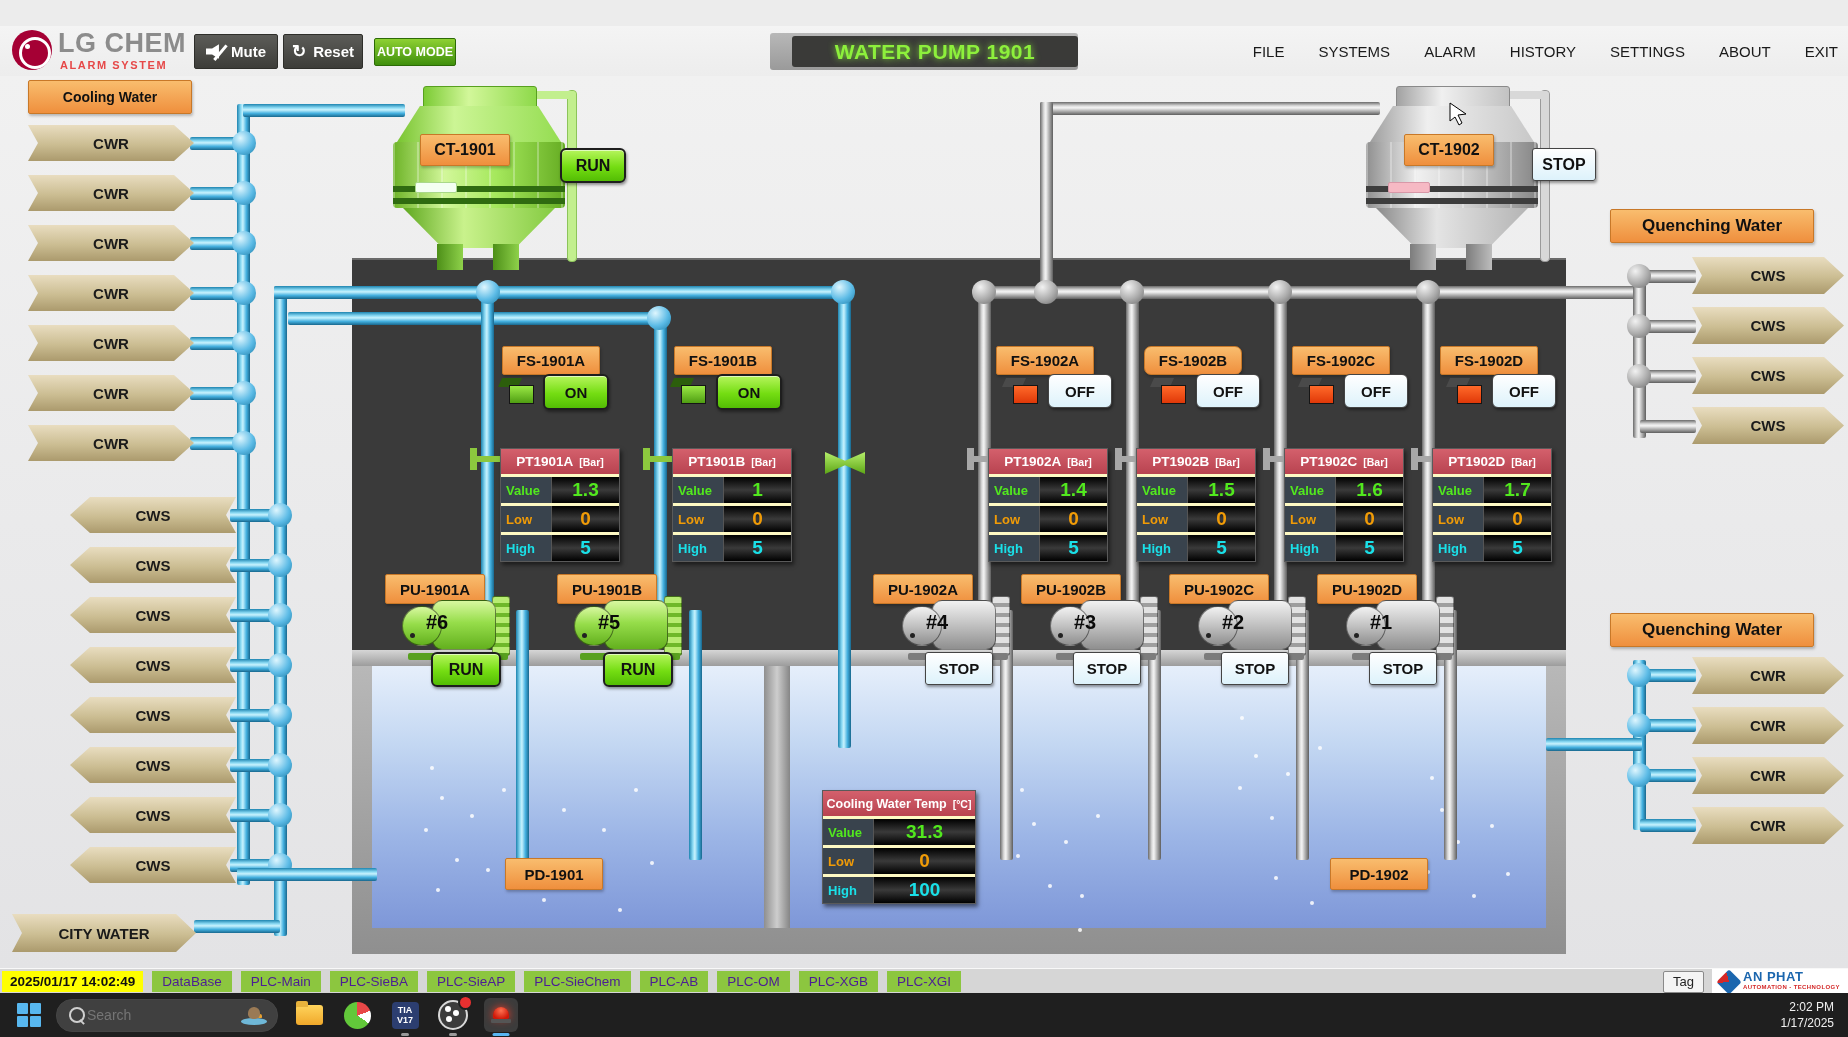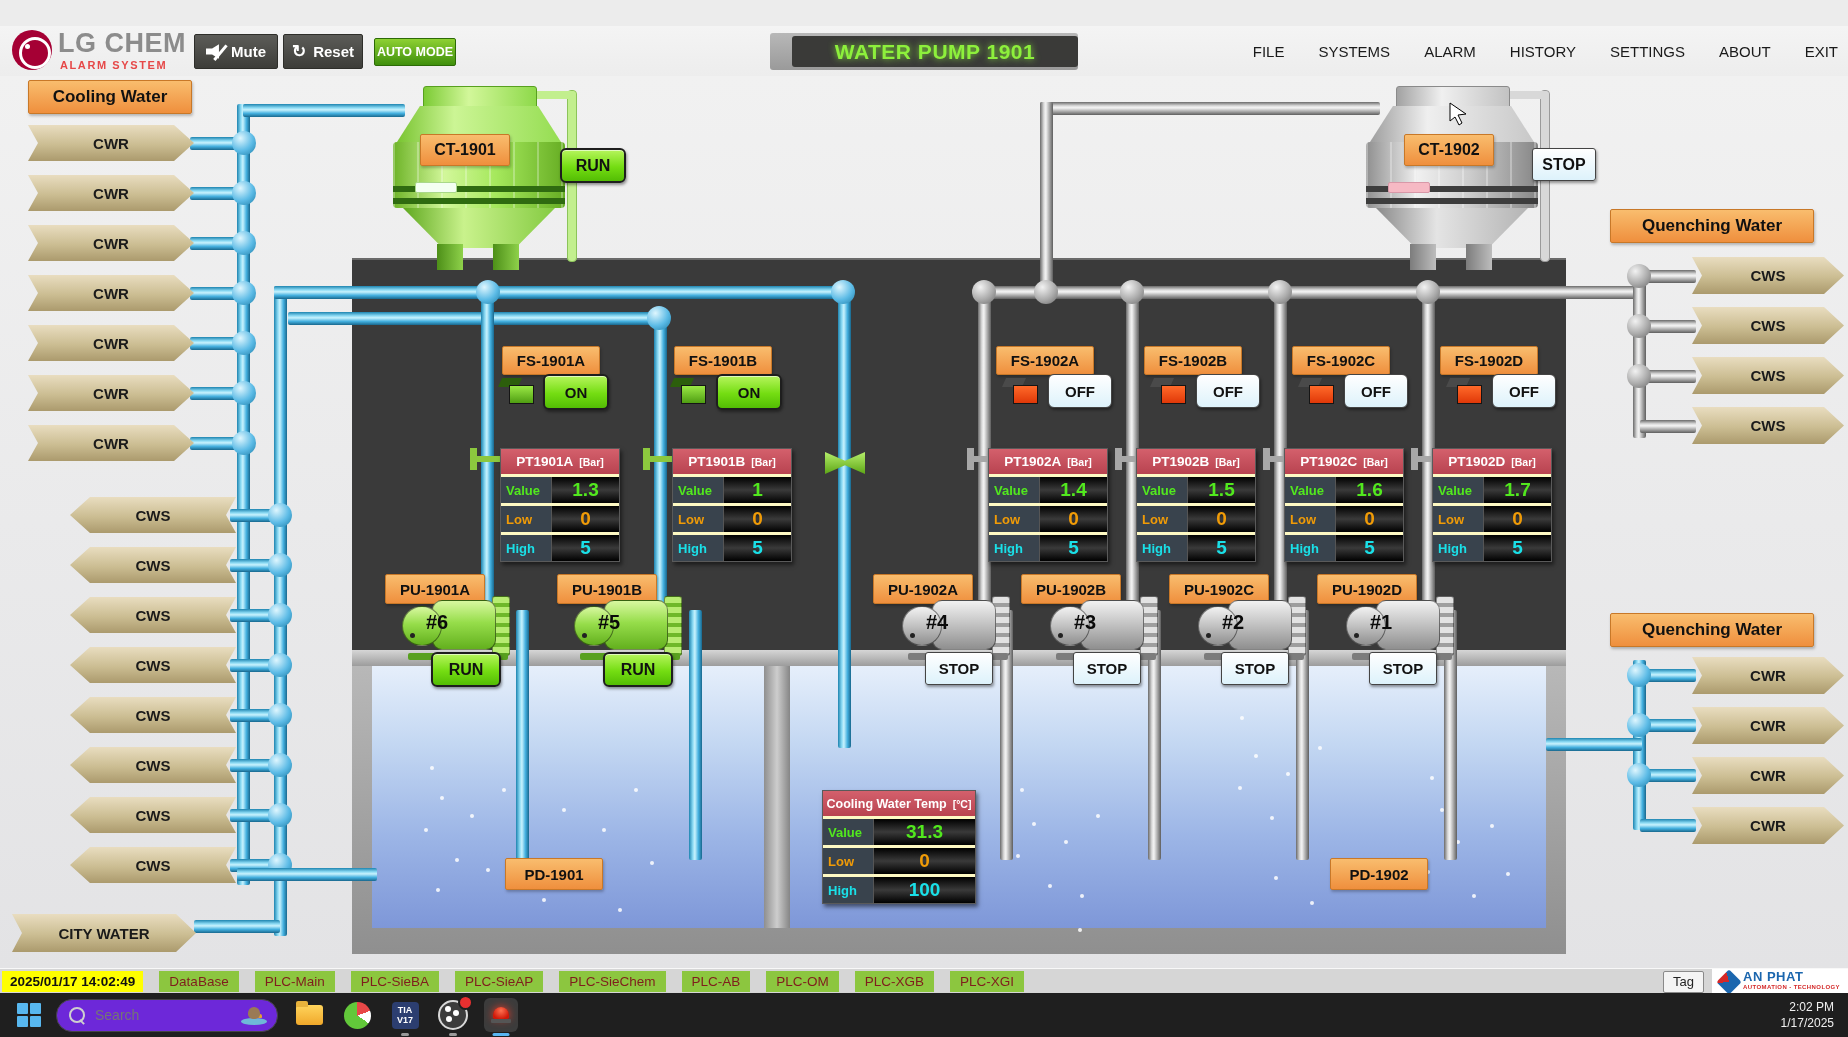--- a/index.html
+++ b/index.html
@@ -141,36 +141,36 @@
   .pump.green .p-flange{background:repeating-linear-gradient(180deg,#b8ec72 0 6px,#6fb82a 6px 10px);}
   .pump.green .p-base{background:#58a01f;}
   .pump.gray .p-body,.pump.gray .p-cap{background:linear-gradient(180deg,#f2f2f2,#c6c6c6 45%,#8f8f8f);}
   .pump.gray .p-flange{background:repeating-linear-gradient(180deg,#e2e2e2 0 6px,#9e9e9e 6px 10px);}
   .pump.gray .p-base{background:#7c7c7c;}
   
   .statusbar{position:absolute;left:0;top:968px;width:1848px;height:25px;background:#d6d6d6;border-top:1px solid #f8f8f8;
         display:flex;align-items:center;}
   .stamp{margin-left:2px;height:21px;display:flex;align-items:center;padding:0 8px;background:#ffff00;
         font-size:13.5px;color:#111;font-weight:bold;}
-  .plc{height:21px;display:flex;align-items:center;padding:0 10px;background:#8cc63f;margin-left:16px;
-        font-size:13.5px;color:#7f1d1d;}
+  .plc{height:21px;display:flex;align-items:center;padding:0 10px;background:#8cc63f;margin-left:9px;
+        font-size:13.5px;color:#4c1d95;}
   .tagbtn{height:20px;display:flex;align-items:center;padding:0 9px;background:#f4f4f4;border:1px solid #8a8a8a;
         border-radius:2px;font-size:13px;color:#222;margin-left:auto;}
   .vendor{height:25px;display:flex;align-items:center;gap:5px;background:#fff;padding:0 8px;margin-left:8px;}
   .v-mark{width:18px;height:18px;transform:rotate(45deg);border-radius:3px;
         background:conic-gradient(#1b66ae 0 220deg,#d42828 220deg 300deg,#1b66ae 300deg 360deg);}
   .v-text{display:flex;flex-direction:column;line-height:11px;}
   .v-name{font-size:13px;font-weight:bold;color:#1b66ae;letter-spacing:.5px;}
   .v-sub{font-size:6px;font-weight:bold;color:#d42828;letter-spacing:.4px;}
   
   .taskbar{position:absolute;left:0;top:993px;width:1848px;height:44px;background:#1f1f1f;display:flex;align-items:center;}
   .win-start{width:26px;height:26px;margin-left:16px;display:grid;grid-template-columns:11px 11px;grid-gap:2px;align-content:center;justify-content:center;}
   .win-start i{width:11px;height:11px;background:#58b8f0;border-radius:1px;}
-  .search-pill{position:relative;width:208px;height:31px;margin-left:14px;border-radius:16px;background:#6d28d9;
-        border:1px solid #454545;display:flex;align-items:center;padding-left:12px;gap:8px;}
+  .search-pill{position:relative;width:208px;height:31px;margin-left:14px;border-radius:16px;background:#404040;
+        border:1px solid #454545;display:flex;align-items:center;padding-left:12px;}
   .search-pill input{background:transparent;border:none;outline:none;color:#c8c8c8;font-size:14px;width:110px;
         font-family:"Liberation Sans",sans-serif;}
   .mag{position:relative;width:12px;height:12px;border:2px solid #cfcfcf;border-radius:50%;}
   .mag::after{content:"";position:absolute;left:10px;top:10px;width:2px;height:6px;background:#cfcfcf;transform:rotate(-45deg);}
   .pelican{position:absolute;right:10px;top:7px;width:26px;height:18px;}
   .pelican::before{content:"";position:absolute;left:0;bottom:0;width:26px;height:7px;border-radius:50%;background:#6fb8d8;}
   .pelican::after{content:"";position:absolute;left:7px;top:0;width:12px;height:12px;border-radius:50% 50% 40% 40%;background:#9a7a55;box-shadow:6px 3px 0 -4px #e8a030;}
   .tb-app{position:relative;width:34px;height:34px;margin-left:14px;display:flex;align-items:center;justify-content:center;border-radius:6px;}
   .under{position:absolute;bottom:-4px;left:50%;transform:translateX(-50%);width:8px;height:3px;border-radius:2px;background:#9a9a9a;}
   .under.blue{width:17px;background:#58b6f2;}
@@ -319,21 +319,21 @@
     <div class="bpv" style="left:1633px;top:584px;height:170px;"></div>
     <div class="bph" style="left:1546px;top:662px;width:96px;"></div>
     <div class="bph" style="left:1640px;top:593px;width:56px;"></div>
     <div class="bph" style="left:1640px;top:643px;width:56px;"></div>
     <div class="bph" style="left:1640px;top:693px;width:56px;"></div>
     <div class="bph" style="left:1640px;top:743px;width:56px;"></div>
     <div class="node" style="left:1627px;top:587px;"></div>
     <div class="node" style="left:1627px;top:637px;"></div>
     <div class="node" style="left:1627px;top:687px;"></div>
 
-    <div class="otag abs" style="left:28px;top:4px;width:162px;height:32px;font-size:17px;">Cooling Water</div>
+    <div class="otag abs" style="left:28px;top:4px;width:162px;height:32px;font-size:14px;">Cooling Water</div>
     <div class="arrow a-r abs" style="left:28px;top:49px;width:166px;height:36px;">CWR</div>
     <div class="arrow a-r abs" style="left:28px;top:99px;width:166px;height:36px;">CWR</div>
     <div class="arrow a-r abs" style="left:28px;top:149px;width:166px;height:36px;">CWR</div>
     <div class="arrow a-r abs" style="left:28px;top:199px;width:166px;height:36px;">CWR</div>
     <div class="arrow a-r abs" style="left:28px;top:249px;width:166px;height:36px;">CWR</div>
     <div class="arrow a-r abs" style="left:28px;top:299px;width:166px;height:36px;">CWR</div>
     <div class="arrow a-r abs" style="left:28px;top:349px;width:166px;height:36px;">CWR</div>
     <div class="arrow a-l abs" style="left:70px;top:421px;width:166px;height:36px;">CWS</div>
     <div class="arrow a-l abs" style="left:70px;top:471px;width:166px;height:36px;">CWS</div>
     <div class="arrow a-l abs" style="left:70px;top:521px;width:166px;height:36px;">CWS</div>
@@ -391,21 +391,21 @@
         <div class="arm"></div>
         <div class="box"></div>
       </div>
     <div class="btn green" style="left:716px;top:298px;width:62px;height:32px;font-size:15px;">ON</div>
     <div class="otag abs" style="left:996px;top:270px;width:96px;height:27px;font-size:15px;">FS-1902A</div>
     <div class="fsi off" style="left:1004px;top:299px;">
         <div class="arm"></div>
         <div class="box"></div>
       </div>
     <div class="btn white" style="left:1048px;top:298px;width:62px;height:32px;font-size:15px;">OFF</div>
-    <div class="otag abs" style="left:1144px;top:270px;width:96px;height:27px;font-size:15px;">FS-1902B</div>
+    <div class="otag abs" style="left:1144px;top:270px;width:96px;height:27px;font-size:15px;border-radius:7px;">FS-1902B</div>
     <div class="fsi off" style="left:1152px;top:299px;">
         <div class="arm"></div>
         <div class="box"></div>
       </div>
     <div class="btn white" style="left:1196px;top:298px;width:62px;height:32px;font-size:15px;">OFF</div>
     <div class="otag abs" style="left:1292px;top:270px;width:96px;height:27px;font-size:15px;">FS-1902C</div>
     <div class="fsi off" style="left:1300px;top:299px;">
         <div class="arm"></div>
         <div class="box"></div>
       </div>

